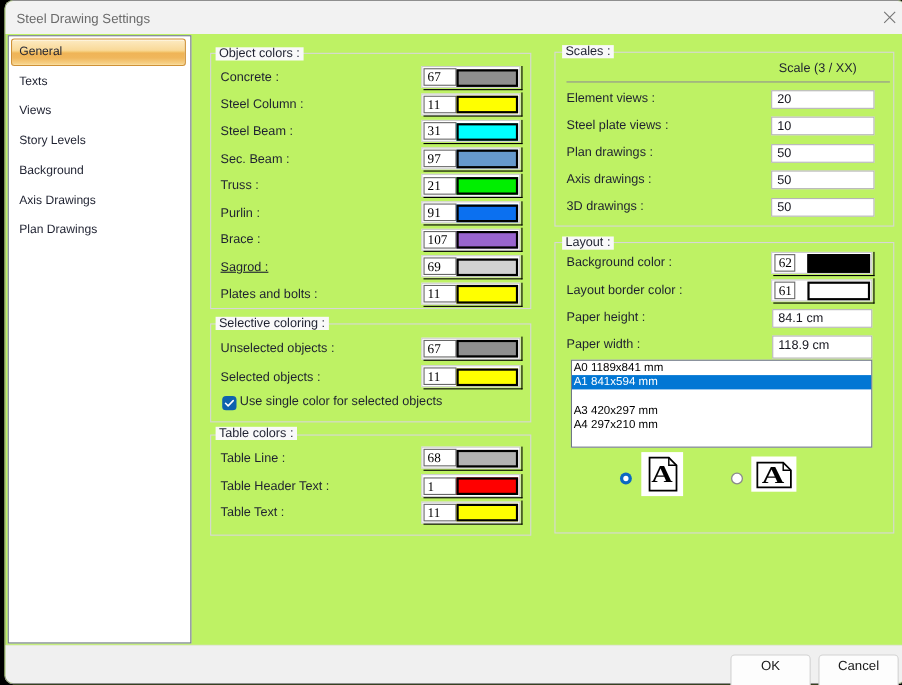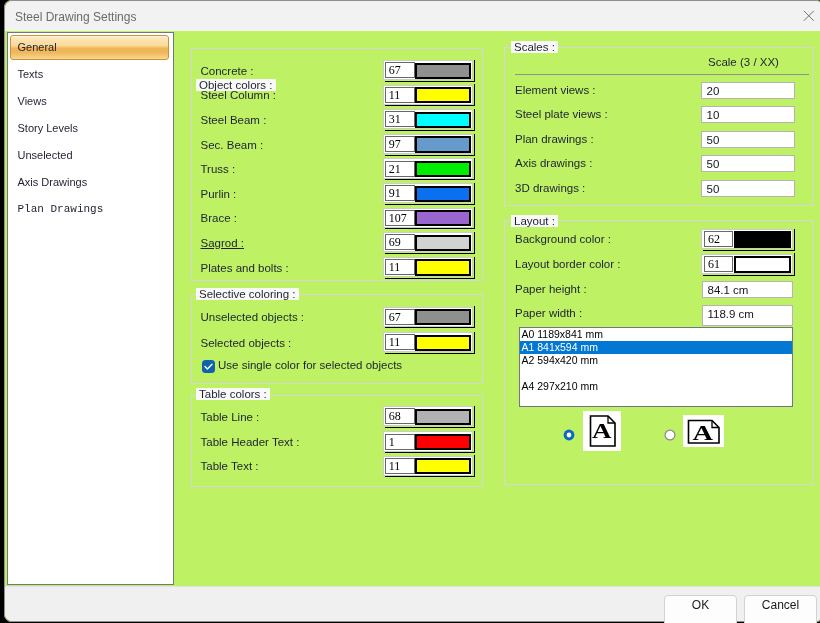--- a/index.html
+++ b/index.html
@@ -26,21 +26,21 @@
 .glab { position:absolute; background:#f9f9f9; padding:0 3px; color:#1e2130; }
 .lab { position:absolute; color:#1e2130; white-space:nowrap; }
 .cc { position:absolute; width:90px; height:20.3px; background:#fff; border:1px solid #ccc; }
 .cc::after { content:''; position:absolute; left:0.8px; top:-1.3px; right:-2.6px; bottom:-2.5px;
   border-right:1.4px solid #000; border-bottom:1.4px solid #000; }
 .num { position:absolute; left:1px; top:1.3px; width:30px; height:16px; background:#fff;
   border:1.4px solid #686868; font-family:"Liberation Serif", serif; font-size:12px; color:#000;
   padding-left:2.5px; line-height:15px; }
 .sw { position:absolute; left:31.3px; right:0.9px; top:1.7px; bottom:0.6px; border:2px solid #000; }
 .cc2 { width:92px; height:20.5px; }
-.cc2 .num { left:2px; width:29px; }
+.cc2 .num { left:2px; width:19px; }
 .cc2 .sw { left:31.6px; right:1.3px; top:1px; bottom:0.5px; }
 .tf { position:absolute; left:697px; width:94px; height:17px; background:#fff;
   border:1px solid #b4b4b4; padding:2px 0 0 4.5px; color:#15151e; }
 #lbox { position:absolute; left:515px; top:327px; width:274px; height:79.5px;
   background:#fff; border:1px solid #6f7785; font-size:10.5px; }
 .li { position:absolute; left:0; width:272px; height:13px; padding-left:1.5px; line-height:13px; color:#000; }
 .lisel { background:#0277d4; color:#fff; }
 .btn { position:absolute; top:595px; width:73px; height:36px; background:#fdfdfd;
   border:1px solid #d2d2d2; border-radius:4px; text-align:center; line-height:18px; color:#1a1a1a; font-size:12px; }
 </style>
@@ -53,27 +53,27 @@
       <path d="M0.8 0.8 L10.8 10.8 M10.8 0.8 L0.8 10.8" stroke="#757575" stroke-width="1" fill="none"></path>
     </svg>
   </div>
   <div id="botbar"></div>
   <div id="side">
     <div id="gsel"></div>
     <div class="sitem" style="top:8.5px;">General</div>
     <div class="sitem" style="top:35.5px;">Texts</div>
     <div class="sitem" style="top:62.5px;">Views</div>
     <div class="sitem" style="top:89.5px;">Story Levels</div>
-    <div class="sitem" style="top:116.5px;">Unselected</div>
+    <div class="sitem" style="top:116.5px;">Background</div>
     <div class="sitem" style="top:143.5px;">Axis Drawings</div>
-    <div class="sitem" style="top:170.5px;font-family:Liberation Mono, monospace;">Plan Drawings</div>
+    <div class="sitem" style="top:170.5px;">Plan Drawings</div>
   </div>
 
   <div class="grp" style="left:187px; top:48px; width:292px; height:233px;"></div>
-  <div class="glab" style="left:192px; top:42.9px;margin-top:36px;">Object colors :</div>
+  <div class="glab" style="left:192px; top:42.9px;">Object colors :</div>
   <div class="grp" style="left:187px; top:294.3px; width:292px; height:89.7px;"></div>
   <div class="glab" style="left:192px; top:287.9px;">Selective coloring :</div>
   <div class="grp" style="left:187px; top:394.5px; width:292px; height:92.5px;"></div>
   <div class="glab" style="left:192px; top:388.4px;">Table colors :</div>
   <div class="grp" style="left:500px; top:47.3px; width:309px; height:158.7px;"></div>
   <div class="glab" style="left:507px; top:40.9px;">Scales :</div>
   <div class="grp" style="left:500px; top:220px; width:309px; height:265px;"></div>
   <div class="glab" style="left:507px; top:214.9px;">Layout :</div>
   <div class="lab" style="left:196.5px; top:64.8px;">Concrete :</div>
   <div class="cc" style="left:379.2px; top:60.0px;">
@@ -173,21 +173,21 @@
       <div class="num">61</div>
       <div class="sw" style="background:#ffffff;"></div>
     </div>
   <div class="lab" style="left:511px; top:283px;">Paper height :</div>
   <div class="tf" style="left:698px; top:281px; width:91px; height:16.5px;">84.1 cm</div>
   <div class="lab" style="left:511px; top:307px;">Paper width :</div>
   <div class="tf" style="left:698px; top:305px; width:91px; height:21px;">118.9 cm</div>
   <div id="lbox">
     <div class="li" style="top:-0.5px;">A0 1189x841 mm</div>
     <div class="li lisel" style="top:12.5px;">A1 841x594 mm</div>
-    <div class="li" style="top:25.5px;">A2 594x420 mm</div>
+    <div class="li" style="top:38.5px;">A3 420x297 mm</div>
     <div class="li" style="top:51.5px;">A4 297x210 mm</div>
   </div>
   <svg style="position:absolute; left:559px; top:428.5px;" width="12" height="12" viewBox="0 0 12 12">
     <circle cx="6" cy="6" r="5.4" fill="#0b67c2"></circle>
       <circle cx="6" cy="6" r="2.4" fill="#fff"></circle>
   </svg>
   <svg style="position:absolute; left:660px; top:428.5px;" width="12" height="12" viewBox="0 0 12 12">
     <circle cx="6" cy="6" r="4.9" fill="#fff" stroke="#8a8a8a" stroke-width="1.2"></circle>
   </svg>
   <div style="position:absolute; left:579px; top:411px; width:38px; height:40px; background:#fff;">

